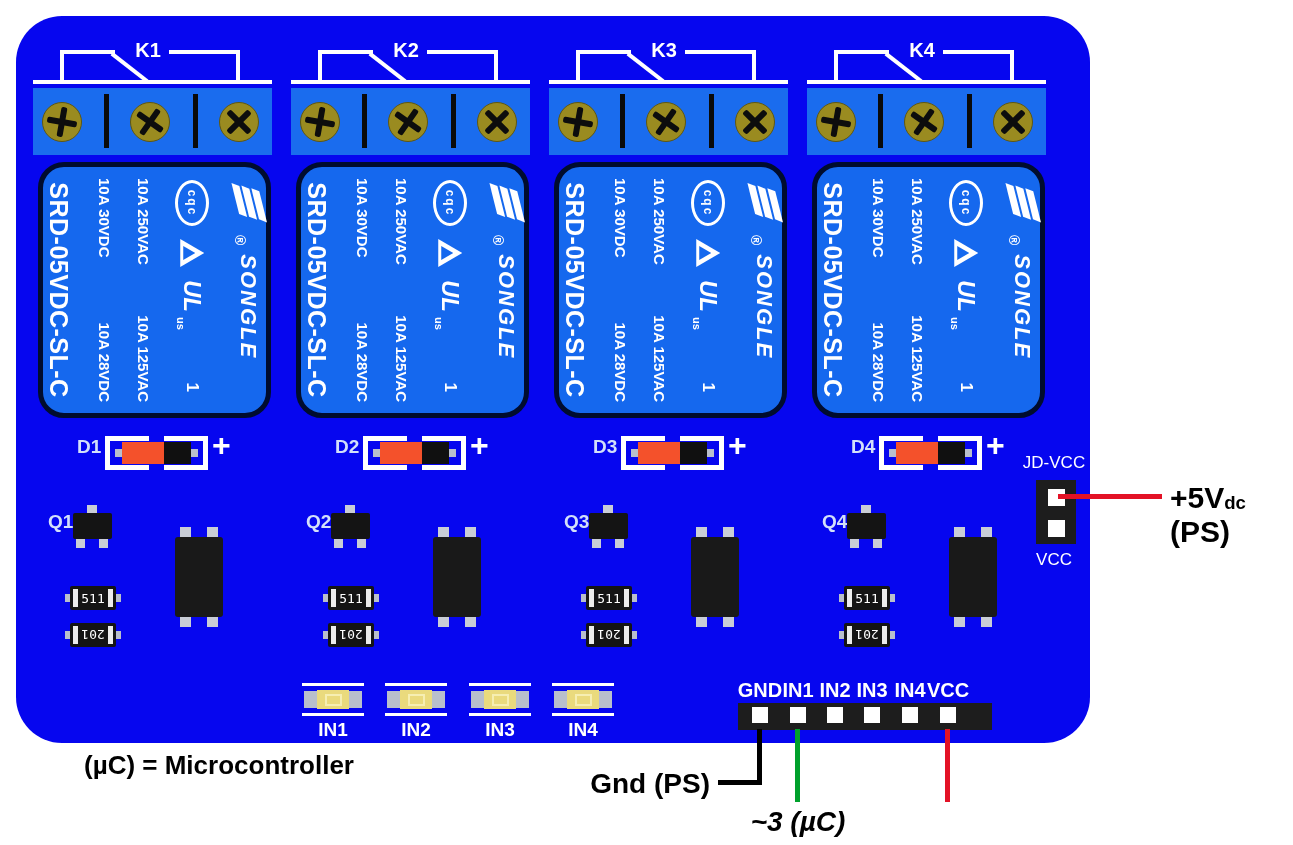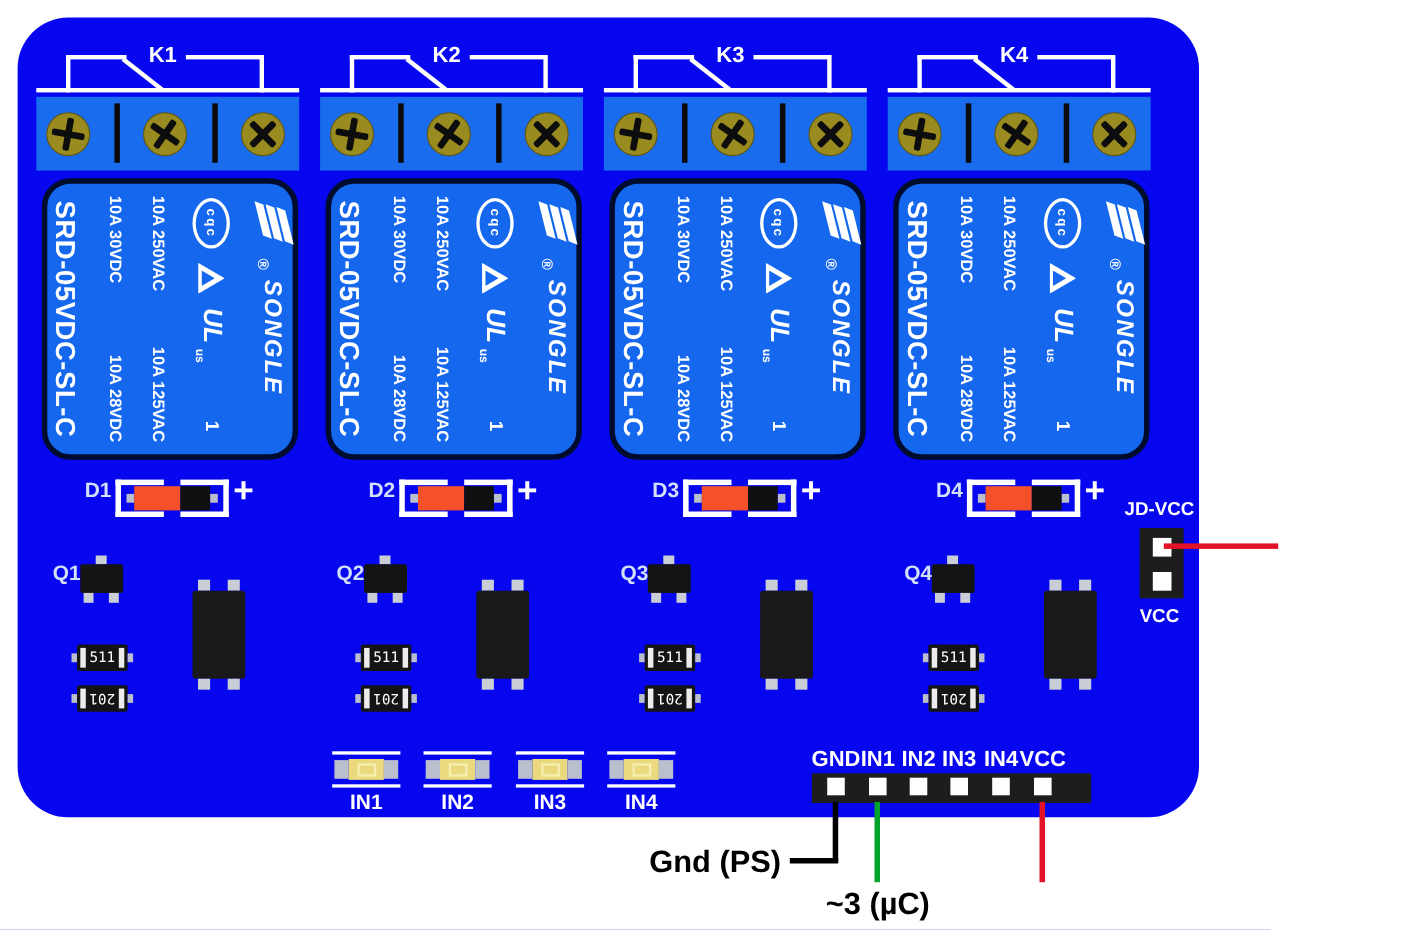--- a/index.html
+++ b/index.html
@@ -80,21 +80,21 @@
   .ledg .pad{position:absolute;top:8px;width:13px;height:17px;background:#b9bfcc;}
   .ledg .bodyy{position:absolute;left:15px;top:7px;width:32px;height:19px;background:#eada7d;}
   .ledg .inner{position:absolute;left:8px;top:4px;width:13px;height:8px;border:2px solid #f6eeb2;}
   .ledg .lbl{position:absolute;left:0;top:36px;width:62px;text-align:center;color:#fff;
     font-weight:bold;font-size:19px;}
   
   .hbar{position:absolute;left:738px;top:703px;width:254px;height:27px;background:#1d1d1d;}
   .hpin{position:absolute;top:707px;width:16px;height:16px;background:#fff;}
   .hlbl{position:absolute;top:679px;width:60px;text-align:center;color:#fff;font-weight:bold;font-size:20px;}
   
-  .jlbl{position:absolute;left:1004px;width:100px;text-align:center;color:#fff;font-weight:bold;font-size:17px;}
+  .jlbl{position:absolute;left:1004px;width:100px;text-align:center;color:#fff;font-weight:normal;font-size:17px;}
   .jrect{position:absolute;left:1036px;top:480px;width:40px;height:64px;background:#1d1d1d;}
   .jpin{position:absolute;left:1048px;width:17px;height:17px;background:#fff;}
   
   .wire{position:absolute;}
   .ann{position:absolute;color:#000;font-weight:bold;}
   .subsc{font-size:0.62em;vertical-align:-0.05em;}
 </style>
 </head>
 <body>
 
@@ -504,22 +504,24 @@
   <div class="jpin" style="top:489px;"></div>
   <div class="jpin" style="top:520px;"></div>
   <div class="jlbl" style="top:550px;">VCC</div>
 
   <div class="wire" style="left:1058px;top:494px;width:104px;height:5px;background:#e31226;"></div>
   <div class="wire" style="left:757px;top:729px;width:5px;height:55px;background:#000;"></div>
   <div class="wire" style="left:718px;top:780px;width:44px;height:5px;background:#000;"></div>
   <div class="wire" style="left:795px;top:729px;width:5px;height:73px;background:#00a12c;"></div>
   <div class="wire" style="left:945px;top:729px;width:5px;height:73px;background:#e31226;"></div>
 
+  <div class="ann" style="left:1170px;top:481px;font-size:30px;"><span>+5V</span><span class="subsc">dc</span><span> (PS)</span></div>
   <div class="ann" style="left:576px;top:768px;width:134px;text-align:right;font-size:28px;">Gnd (PS)</div>
-  <div class="ann" style="left:728px;top:806px;width:140px;text-align:center;font-size:28px;">~3 (µC)</div>
+  <div class="ann" style="left:728px;top:806px;width:140px;text-align:center;font-size:28px;font-style:italic;">~3 (µC)</div>
+  <div class="ann" style="left:84px;top:750px;font-size:26px;">(µC) = Microcontroller</div>
 
   <div class="ledg" style="left: 302px;">
     <i class="ln" style="top:0;"></i>
     <i class="pad" style="left:2px;"></i>
     <div class="bodyy">
         <i class="inner"></i>
       </div>
     <i class="pad" style="left:47px;"></i>
     <i class="ln" style="top:30px;"></i>
     <div class="lbl">IN1</div>

